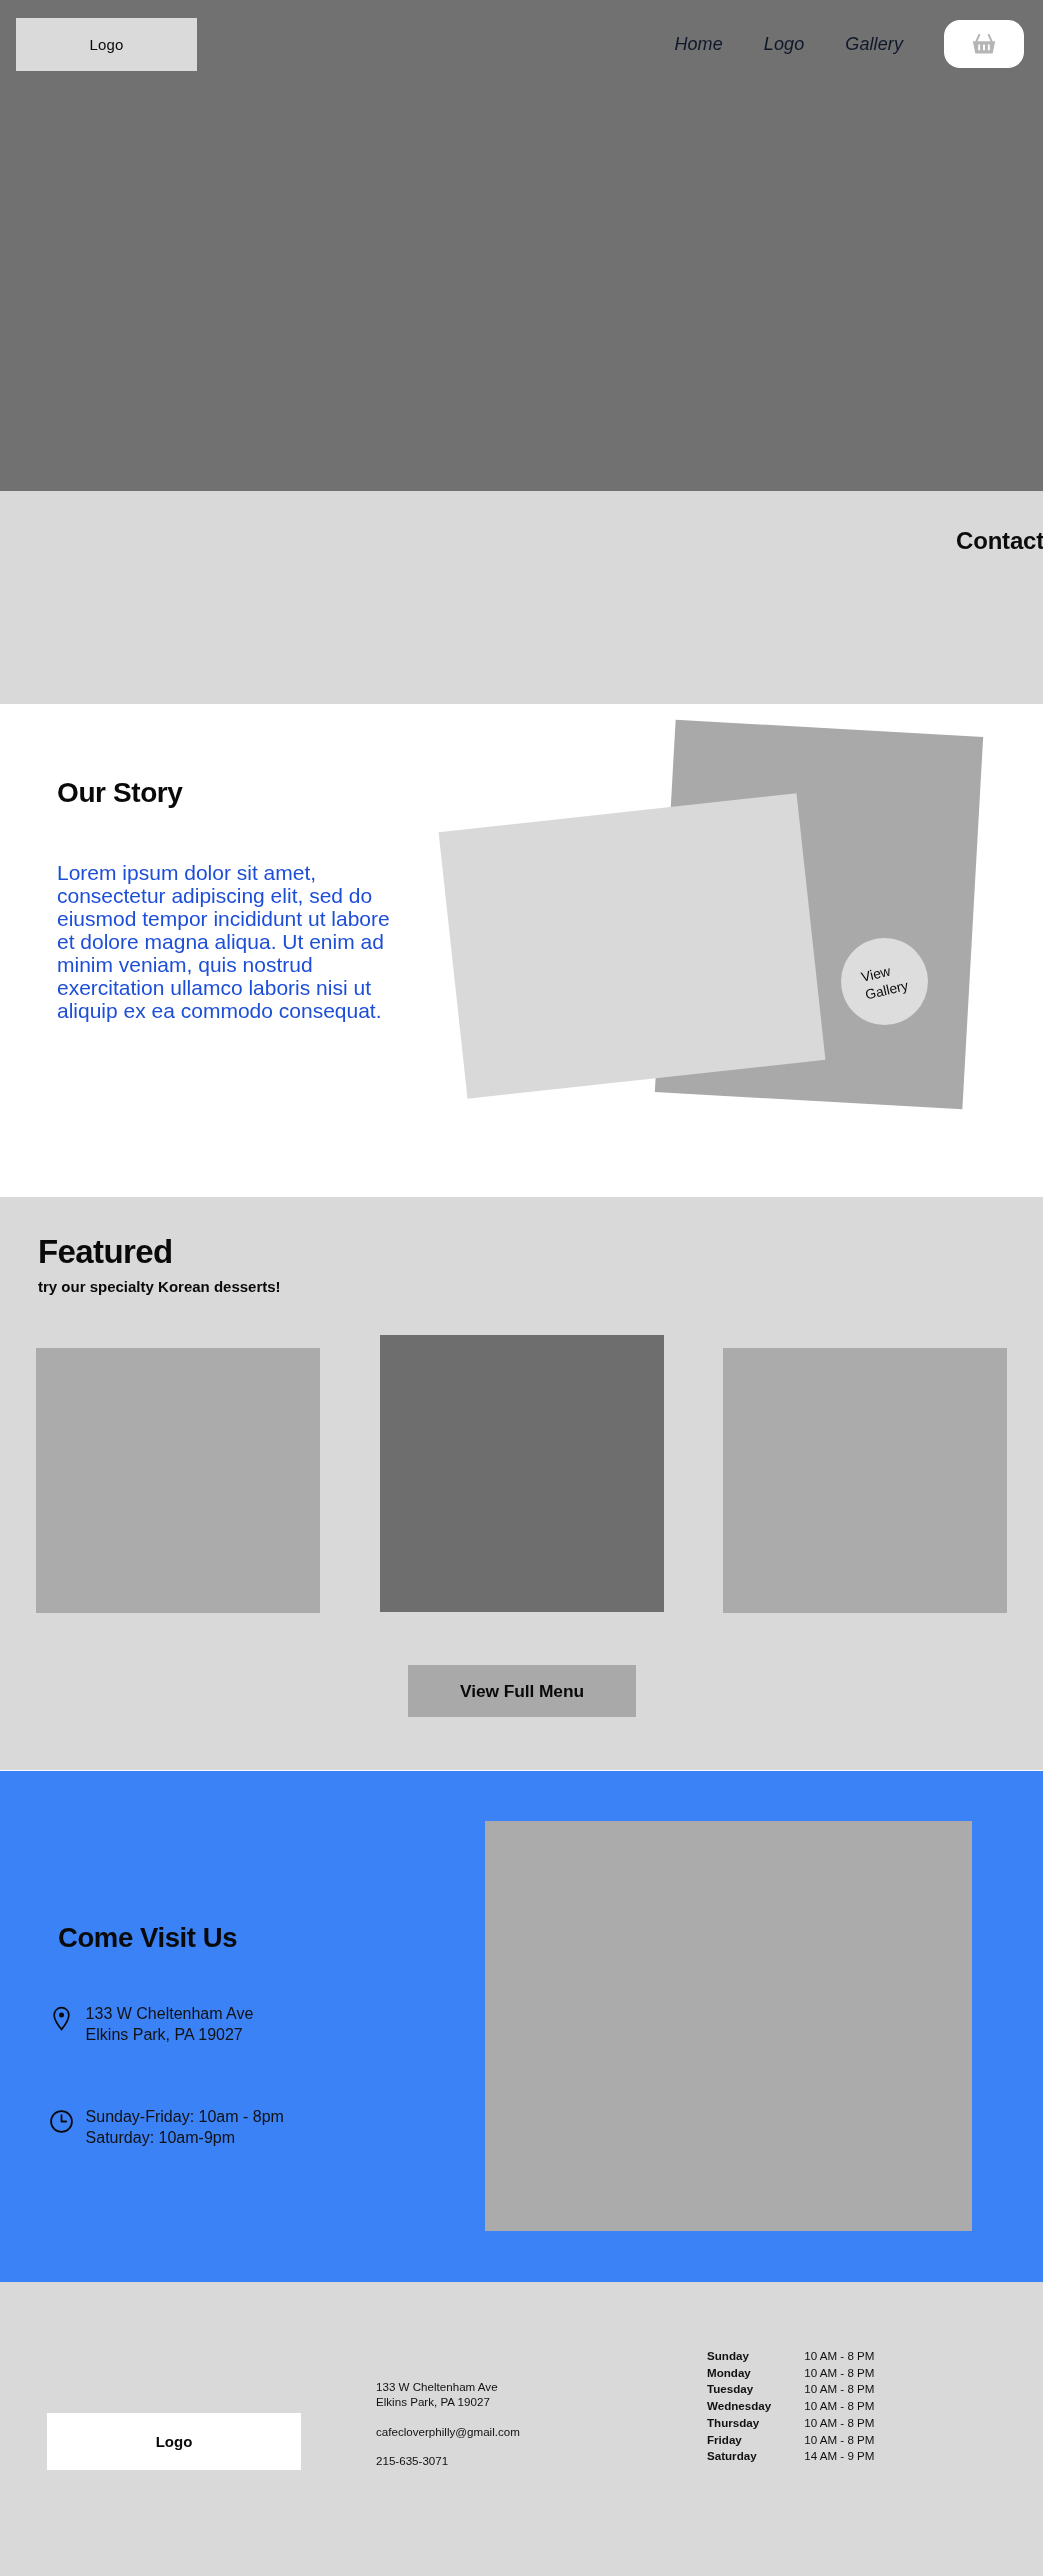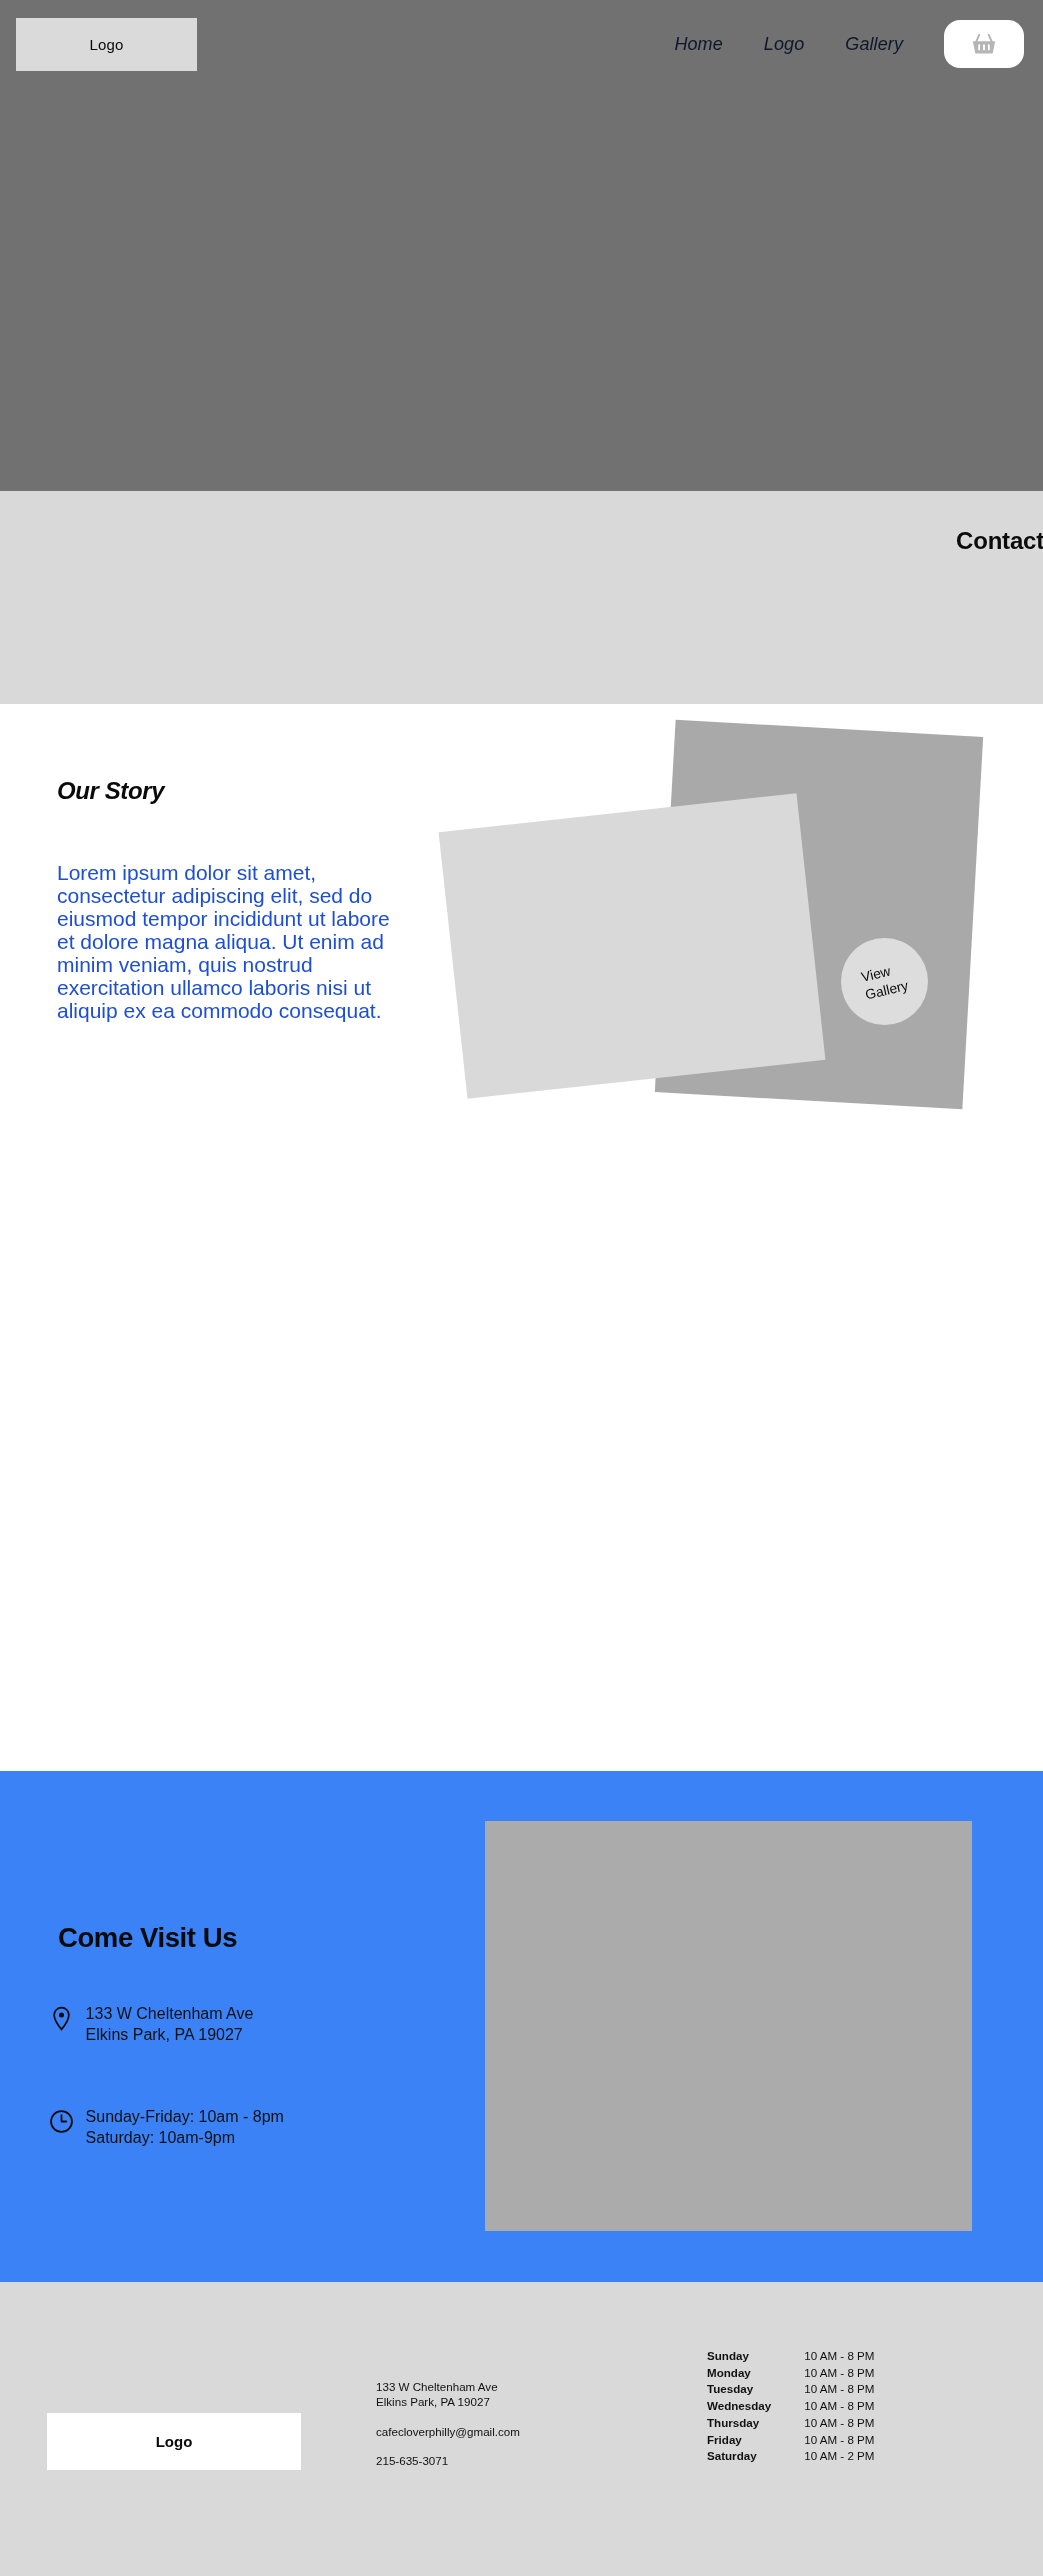--- a/index.html
+++ b/index.html
@@ -89,25 +89,24 @@
   
   .story {
     position: absolute;
     left: 0; top: 705px;
     width: 1044px; height: 493px;
     background: #ffffff;
   }
   .story-title {
     position: absolute;
     left: 57px; top: 72px;
-    font-size: 24px;
+    font-size: 28px;
     font-weight: 700;
     letter-spacing: -0.4px;
     color: #0a0a0a;
-    font-style: italic;
   }
   .story-body {
     position: absolute;
     left: 57px; top: 120px;
     width: 355px;
     font-size: 21px;
     line-height: 23px;
     color: #1d4ed8;
     margin-top: 36px;
   }
@@ -301,20 +300,30 @@
     <div class="collage">
       <div class="collage-back"></div>
       <div class="collage-front"></div>
       <div class="gallery-badge">
         <div class="gallery-badge-text">View
 Gallery</div>
       </div>
     </div>
   </div>
 
+  <div class="featured">
+    <div class="featured-title">Featured</div>
+    <div class="featured-sub">try our specialty Korean desserts!</div>
+    <div class="cards">
+      <div class="card card-1"></div>
+      <div class="card card-2"></div>
+      <div class="card card-3"></div>
+    </div>
+    <button class="menu-btn">View Full Menu</button>
+  </div>
 
   <div class="visit">
     <div class="visit-title">Come Visit Us</div>
 
     <div class="visit-row addr">
       <svg class="visit-icon" viewBox="0 0 34 34">
         <path d="M17 2.2c-5.5 0-10 4.4-10 9.9 0 7.4 10 19.7 10 19.7s10-12.3 10-19.7c0-5.5-4.5-9.9-10-9.9z" fill="none" stroke="#0a0a0a" stroke-width="2.3"></path>
         <circle cx="17" cy="12.1" r="3.4" fill="#0a0a0a"></circle>
       </svg>
       <div class="visit-text">133 W Cheltenham Ave
@@ -370,20 +379,20 @@
         <tr>
           <td class="day">Thursday</td>
           <td class="time">10 AM - 8 PM</td>
         </tr>
         <tr>
           <td class="day">Friday</td>
           <td class="time">10 AM - 8 PM</td>
         </tr>
         <tr>
           <td class="day">Saturday</td>
-          <td class="time">10 AM - 2 PM</td>
+          <td class="time">14 AM - 9 PM</td>
         </tr>
       </tbody>
     </table>
   </div>
 
 </div>
 
 
 </body></html>

